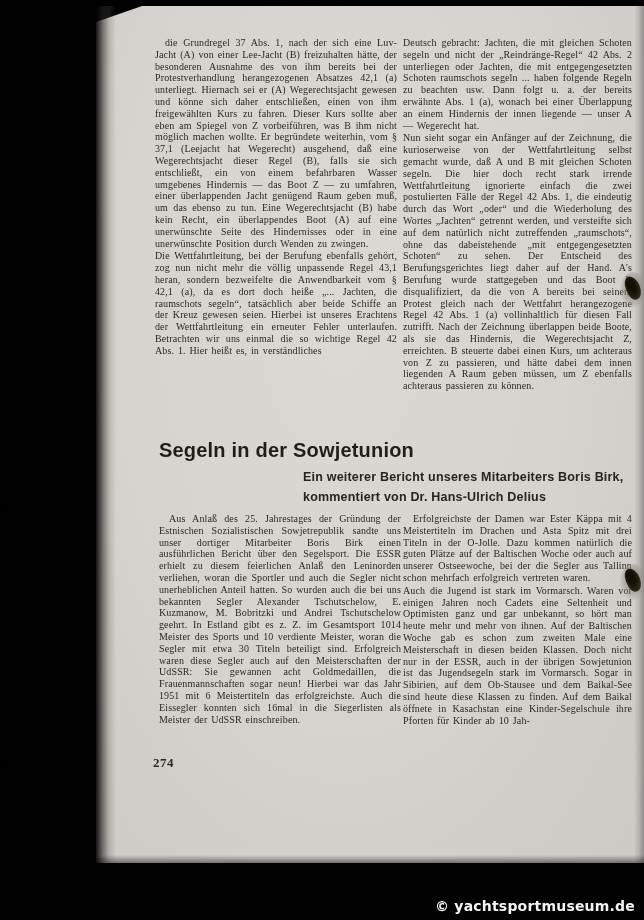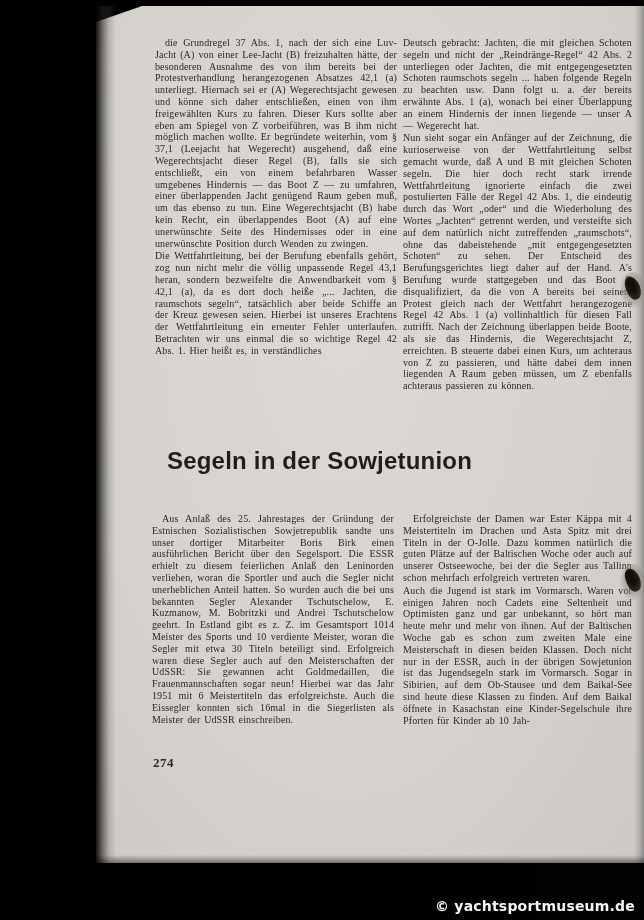--- a/index.html
+++ b/index.html
@@ -59,36 +59,36 @@
     line-height: 11.8px;
     text-align: justify;
     letter-spacing: 0.12px;
     word-spacing: 1.2px;
   }
   .col p { margin: 0; }
   .col p + p { margin-top: 1px; }
   .col p.indent { text-indent: 10px; }
   #top-left-col   { left: 59px;  top: 31px;  width: 242px; height: 402px; }
   #top-right-col  { left: 307px; top: 31px;  width: 229px; height: 402px; }
-  #bot-left-col   { left: 56px;  top: 507px; width: 242px; height: 244px; }
+  #bot-left-col   { left: 63px;  top: 507px; width: 242px; height: 244px; }
   #bot-right-col  { left: 307px; top: 507px; width: 229px; height: 252px; }
 
   
   #headline {
     position: absolute;
     left: 59px; top: 429px;
     width: 478px;
     color: #201e1b;
     font-family: "Liberation Sans", sans-serif;
   }
   #headline .title {
-    font-size: 24px;
+    font-size: 20px;
     font-weight: 700;
     letter-spacing: 0.2px;
-    margin: 12px;
+    margin: 4px;
   }
   #headline .subtitle {
     margin: 5px 0 0 148px;
     font-size: 12.5px;
     font-weight: 700;
     line-height: 20px;
     letter-spacing: 0.2px;
     color: #262421;
   }
   #page-number {
@@ -142,20 +142,24 @@
       <p class="indent">die Grundregel 37 Abs. 1, nach der sich eine Luv-Jacht (A) von einer Lee-Jacht (B) freizuhalten hätte, der besonderen Ausnahme des von ihm bereits bei der Protestverhandlung herangezogenen Absatzes 42,1 (a) unterliegt. Hiernach sei er (A) Wegerechtsjacht gewesen und könne sich daher entschließen, einen von ihm freigewählten Kurs zu fahren. Dieser Kurs sollte aber eben am Spiegel von Z vorbeiführen, was B ihm nicht möglich machen wollte. Er begründete weiterhin, vom § 37,1 (Leejacht hat Wegerecht) ausgehend, daß eine Wegerechtsjacht dieser Regel (B), falls sie sich entschließt, ein von einem befahrbaren Wasser umgebenes Hindernis — das Boot Z — zu umfahren, einer überlappenden Jacht genügend Raum geben muß, um das ebenso zu tun. Eine Wegerechtsjacht (B) habe kein Recht, ein überlappendes Boot (A) auf eine unerwünschte Seite des Hindernisses oder in eine unerwünschte Position durch Wenden zu zwingen.</p>
       <p>Die Wettfahrtleitung, bei der Berufung ebenfalls gehört, zog nun nicht mehr die völlig unpassende Regel 43,1 heran, sondern bezweifelte die Anwendbarkeit vom § 42,1 (a), da es dort doch heiße „... Jachten, die raumschots segeln“, tatsächlich aber beide Schiffe an der Kreuz gewesen seien. Hierbei ist unseres Erachtens der Wettfahrtleitung ein erneuter Fehler unterlaufen. Betrachten wir uns einmal die so wichtige Regel 42 Abs. 1. Hier heißt es, in verständliches</p>
     </div>
     <div class="col" id="top-right-col">
       <p>Deutsch gebracht: Jachten, die mit gleichen Schoten segeln und nicht der „Reindränge-Regel“ 42 Abs. 2 unterliegen oder Jachten, die mit entgegengesetzten Schoten raumschots segeln ... haben folgende Regeln zu beachten usw. Dann folgt u. a. der bereits erwähnte Abs. 1 (a), wonach bei einer Überlappung an einem Hindernis der innen liegende — unser A — Wegerecht hat.</p>
       <p>Nun sieht sogar ein Anfänger auf der Zeichnung, die kurioserweise von der Wettfahrtleitung selbst gemacht wurde, daß A und B mit gleichen Schoten segeln. Die hier doch recht stark irrende Wettfahrtleitung ignorierte einfach die zwei postulierten Fälle der Regel 42 Abs. 1, die eindeutig durch das Wort „oder“ und die Wiederholung des Wortes „Jachten“ getrennt werden, und versteifte sich auf dem natürlich nicht zutreffenden „raumschots“, ohne das dabeistehende „mit entgegengesetzten Schoten“ zu sehen. Der Entscheid des Berufungsgerichtes liegt daher auf der Hand. A's Berufung wurde stattgegeben und das Boot B disqualifiziert, da die von A bereits bei seinem Protest gleich nach der Wettfahrt herangezogene Regel 42 Abs. 1 (a) vollinhaltlich für diesen Fall zutrifft. Nach der Zeichnung überlappen beide Boote, als sie das Hindernis, die Wegerechtsjacht Z, erreichten. B steuerte dabei einen Kurs, um achteraus von Z zu passieren, und hätte dabei dem innen liegenden A Raum geben müssen, um Z ebenfalls achteraus passieren zu können.</p>
     </div>
 
     <div id="headline">
       <h1 class="title">Segeln in der Sowjetunion</h1>
+      <div class="subtitle">
+        <div>Ein weiterer Bericht unseres Mitarbeiters Boris Birk,</div>
+        <div>kommentiert von Dr. Hans-Ulrich Delius</div>
+      </div>
     </div>
 
     <div class="col" id="bot-left-col">
       <p class="indent">Aus Anlaß des 25. Jahrestages der Gründung der Estnischen Sozialistischen Sowjetrepublik sandte uns unser dortiger Mitarbeiter Boris Birk einen ausführlichen Bericht über den Segelsport. Die ESSR erhielt zu diesem feierlichen Anlaß den Leninorden verliehen, woran die Sportler und auch die Segler nicht unerheblichen Anteil hatten. So wurden auch die bei uns bekannten Segler Alexander Tschutschelow, E. Kuzmanow, M. Bobritzki und Andrei Tschutschelow geehrt. In Estland gibt es z. Z. im Gesamtsport 1014 Meister des Sports und 10 verdiente Meister, woran die Segler mit etwa 30 Titeln beteiligt sind. Erfolgreich waren diese Segler auch auf den Meisterschaften der UdSSR: Sie gewannen acht Goldmedaillen, die Frauenmannschaften sogar neun! Hierbei war das Jahr 1951 mit 6 Meistertiteln das erfolgreichste. Auch die Eissegler konnten sich 16mal in die Siegerlisten als Meister der UdSSR einschreiben.</p>
     </div>
     <div class="col" id="bot-right-col">
       <p class="indent">Erfolgreichste der Damen war Ester Käppa mit 4 Meistertiteln im Drachen und Asta Spitz mit drei Titeln in der O-Jolle. Dazu kommen natürlich die guten Plätze auf der Baltischen Woche oder auch auf unserer Ostseewoche, bei der die Segler aus Tallinn schon mehrfach erfolgreich vertreten waren.</p>
       <p>Auch die Jugend ist stark im Vormarsch. Waren vor einigen Jahren noch Cadets eine Seltenheit und Optimisten ganz und gar unbekannt, so hört man heute mehr und mehr von ihnen. Auf der Baltischen Woche gab es schon zum zweiten Male eine Meisterschaft in diesen beiden Klassen. Doch nicht nur in der ESSR, auch in der übrigen Sowjetunion ist das Jugendsegeln stark im Vormarsch. Sogar in Sibirien, auf dem Ob-Stausee und dem Baikal-See sind heute diese Klassen zu finden. Auf dem Baikal öffnete in Kasachstan eine Kinder-Segelschule ihre Pforten für Kinder ab 10 Jah-</p>
     </div>
 

